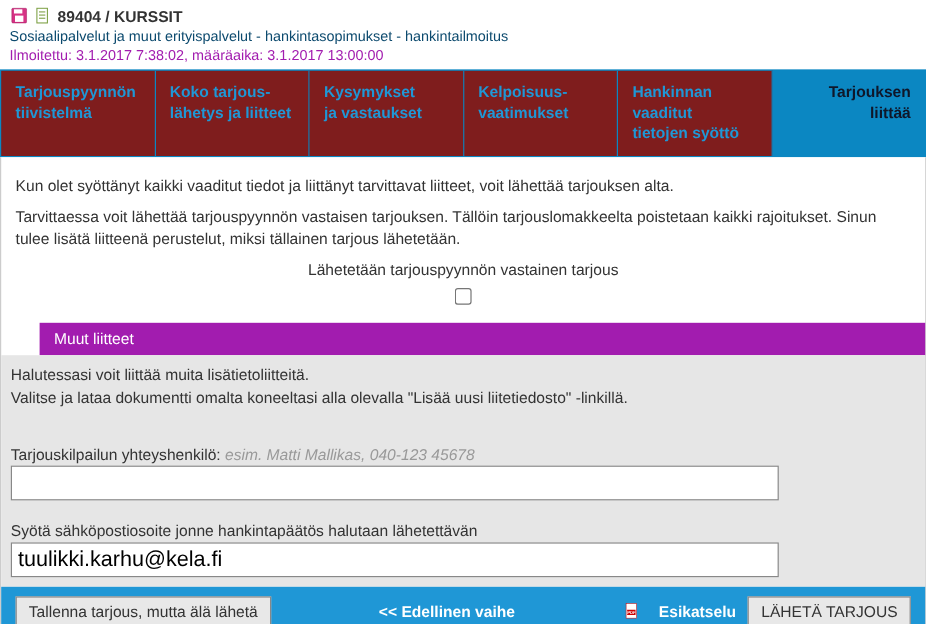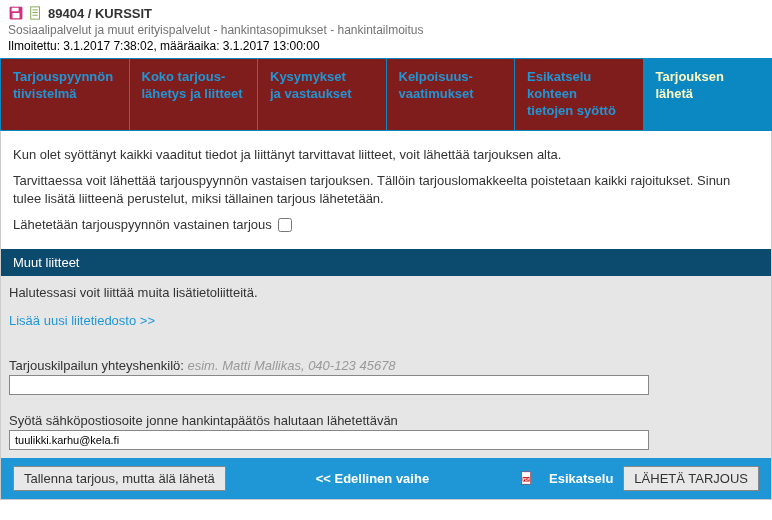--- a/index.html
+++ b/index.html
@@ -3,45 +3,45 @@
   <meta charset="utf-8">
   <style>
     * { box-sizing: border-box; margin: 0; padding: 0; }
     body { font-family: Arial, sans-serif; font-size: 13px; background: #fff; width: 772px; }
     
     .header { padding: 5px 8px; }
     .header-row { display: flex; align-items: center; gap: 4px; }
     .icon-save { width: 16px; height: 16px; display: inline-flex; align-items: center; justify-content: center; }
     .icon-save svg { width: 14px; height: 14px; }
     .header-id { font-weight: bold; color: #333; }
-    .header-sub { color: #737373; font-size: 12px; margin-top: 2px; }
-    .header-date { color: #000000; font-size: 12px; margin-top: 2px; }
+    .header-sub { color: #0c4a6e; font-size: 12px; margin-top: 2px; }
+    .header-date { color: #a21caf; font-size: 12px; margin-top: 2px; }
     
     .tabs { display: flex; background: #0b87c2; border: 1px solid #0b87c2; }
     .tab { flex: 1; padding: 10px 12px; background: #7f1d1d; color: #1F97D6; font-size: 13px; cursor: pointer; border-right: 1px solid #0b87c2; line-height: 1.3; }
     .tab:last-child { border-right: none; }
-    .tab.active { background: #0b87c2; color: #fef9c3; font-weight: bold; }
+    .tab.active { background: #0b87c2; color: #0f172a; font-weight: bold; text-align: right; }
     .tab .line1 { font-weight: bold; display: block; }
     .tab .line2 { font-weight: bold; display: block; }
     
     .content-wrapper { border: 1px solid #ccc; border-top: none; background: #fff; padding: 10px 0 0 0; }
     .intro { padding: 5px 12px; color: #333; font-size: 13px; line-height: 1.4; }
     .intro p { margin-bottom: 8px; }
-    .cb-row { display: flex; align-items: center; gap: 6px; margin-top: 4px; }
+    .cb-row { display: flex; align-items: center; gap: 6px; margin-top: 4px; flex-direction: column; }
     .cb-row input[type="checkbox"] { width: 14px; height: 14px; }
     
-    .section-bar { background: #0c4a6e; color: #fff; padding: 6px 12px; font-size: 13px; margin-top: 10px; }
+    .section-bar { background: #a21caf; color: #fff; padding: 6px 12px; font-size: 13px; margin-top: 10px; margin-left: 32px; }
     .section-body { background: #e6e6e6; padding: 8px; }
     .section-body p { color: #333; font-size: 13px; line-height: 1.4; }
     .link { color: #1F97D6; text-decoration: none; cursor: pointer; display: inline-block; margin-top: 10px; }
     
     .form-group { margin-top: 30px; }
     .form-label { display: block; margin-bottom: 2px; color: #333; }
     .form-hint { color: #999; font-style: italic; }
-    .form-input { width: 640px; padding: 3px 5px; border: 1px solid #888; font-size: 11px; background: #fff; }
+    .form-input { width: 640px; padding: 3px 5px; border: 1px solid #888; font-size: 18px; background: #fff; }
     .form-group + .form-group { margin-top: 18px; }
     
     .footer { background: #1F97D6; padding: 8px 12px; display: flex; align-items: center; gap: 4px; }
     .btn { padding: 4px 10px; background: #e8e8e8; border: 1px solid #888; color: #333; cursor: pointer; font-size: 13px; }
     .btn-link { color: #fff; background: transparent; border: none; cursor: pointer; font-size: 13px; font-weight: bold; padding: 4px 10px; }
     .spacer { flex: 1; }
     .pdf-icon { width: 16px; height: 16px; display: inline-flex; align-items: center; justify-content: center; margin-right: 2px; }
     .pdf-icon svg { width: 14px; height: 14px; }
     .esikatselu { color: #fff; font-weight: bold; display: inline-flex; align-items: center; gap: 12px; cursor: pointer; margin-right: 6px; }
   </style>
@@ -82,43 +82,43 @@
   </div>
   <div class="tab">
     <span class="line1">Kysymykset</span>
     <span class="line2">ja vastaukset</span>
   </div>
   <div class="tab">
     <span class="line1">Kelpoisuus-</span>
     <span class="line2">vaatimukset</span>
   </div>
   <div class="tab">
-    <span class="line1">Esikatselu kohteen</span>
+    <span class="line1">Hankinnan vaaditut</span>
     <span class="line2">tietojen syöttö</span>
   </div>
   <div class="tab active">
     <span class="line1">Tarjouksen</span>
-    <span class="line2">lähetä</span>
+    <span class="line2">liittää</span>
   </div>
 </div>
 
 <div class="content-wrapper">
   <div class="intro">
     <p>Kun olet syöttänyt kaikki vaaditut tiedot ja liittänyt tarvittavat liitteet, voit lähettää tarjouksen alta.</p>
     <p>Tarvittaessa voit lähettää tarjouspyynnön vastaisen tarjouksen. Tällöin tarjouslomakkeelta poistetaan kaikki rajoitukset. Sinun tulee lisätä liitteenä perustelut, miksi tällainen tarjous lähetetään.</p>
     <div class="cb-row">
       <span>Lähetetään tarjouspyynnön vastainen tarjous</span>
       <input type="checkbox" style="">
     </div>
   </div>
 
   <div class="section-bar">Muut liitteet</div>
   <div class="section-body">
     <p>Halutessasi voit liittää muita lisätietoliitteitä.</p>
-    <a class="link">Lisää uusi liitetiedosto &gt;&gt;</a>
+    <p>Valitse ja lataa dokumentti omalta koneeltasi alla olevalla "Lisää uusi liitetiedosto" -linkillä.</p>
 
     <div class="form-group">
       <label class="form-label">
         <span>Tarjouskilpailun yhteyshenkilö:</span>
         <span class="form-hint">esim. Matti Mallikas, 040-123 45678</span>
       </label>
       <input class="form-input" type="text" value="" style="">
     </div>
 
     <div class="form-group">

